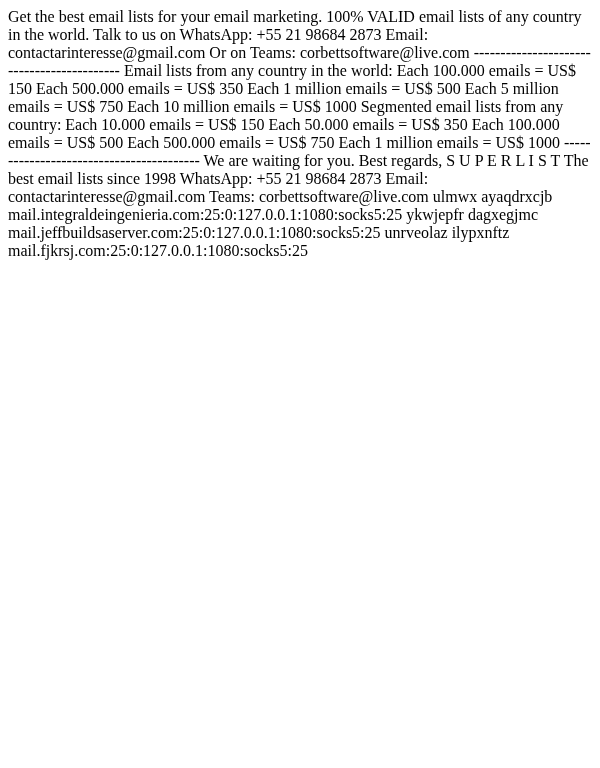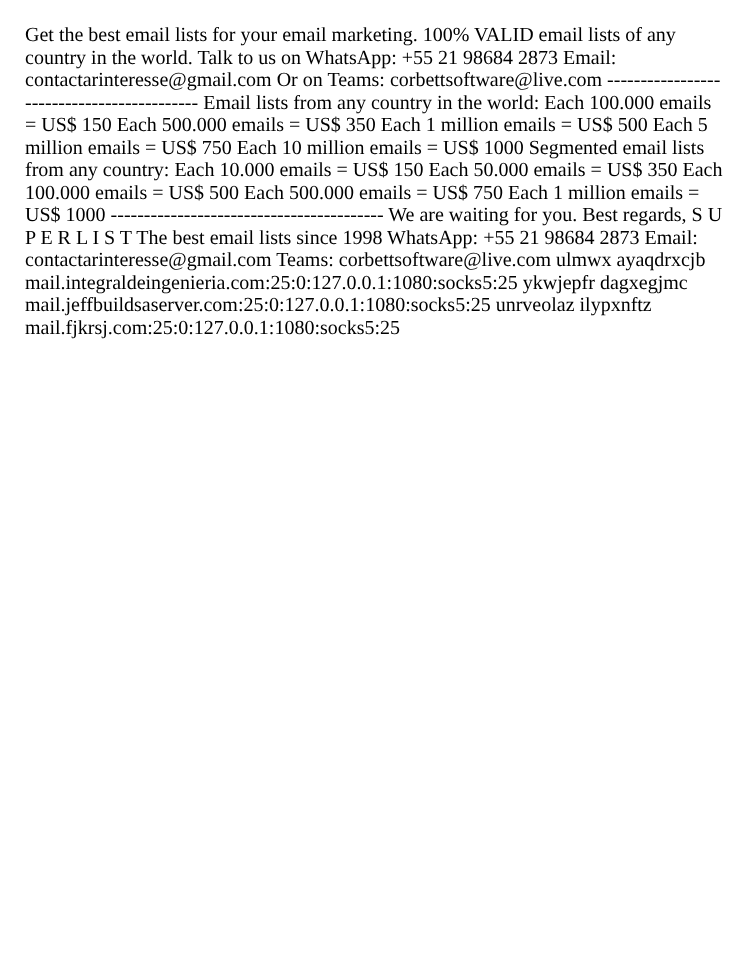--- a/index.html
+++ b/index.html
@@ -9,21 +9,21 @@
     margin: 8px;
     width: 584px;
     height: 752px;
     overflow: hidden;
     font-family: "Liberation Serif", serif;
     font-size: 16px;
     line-height: normal;
     color: #000000;
   }
   p.spam-message {
-    margin: 12px;
+    margin: 0;
     padding: 0;
     word-wrap: normal;
   }
   p.spam-message span {
     white-space: normal;
   }
 </style>
 </head>
 <body>
 

